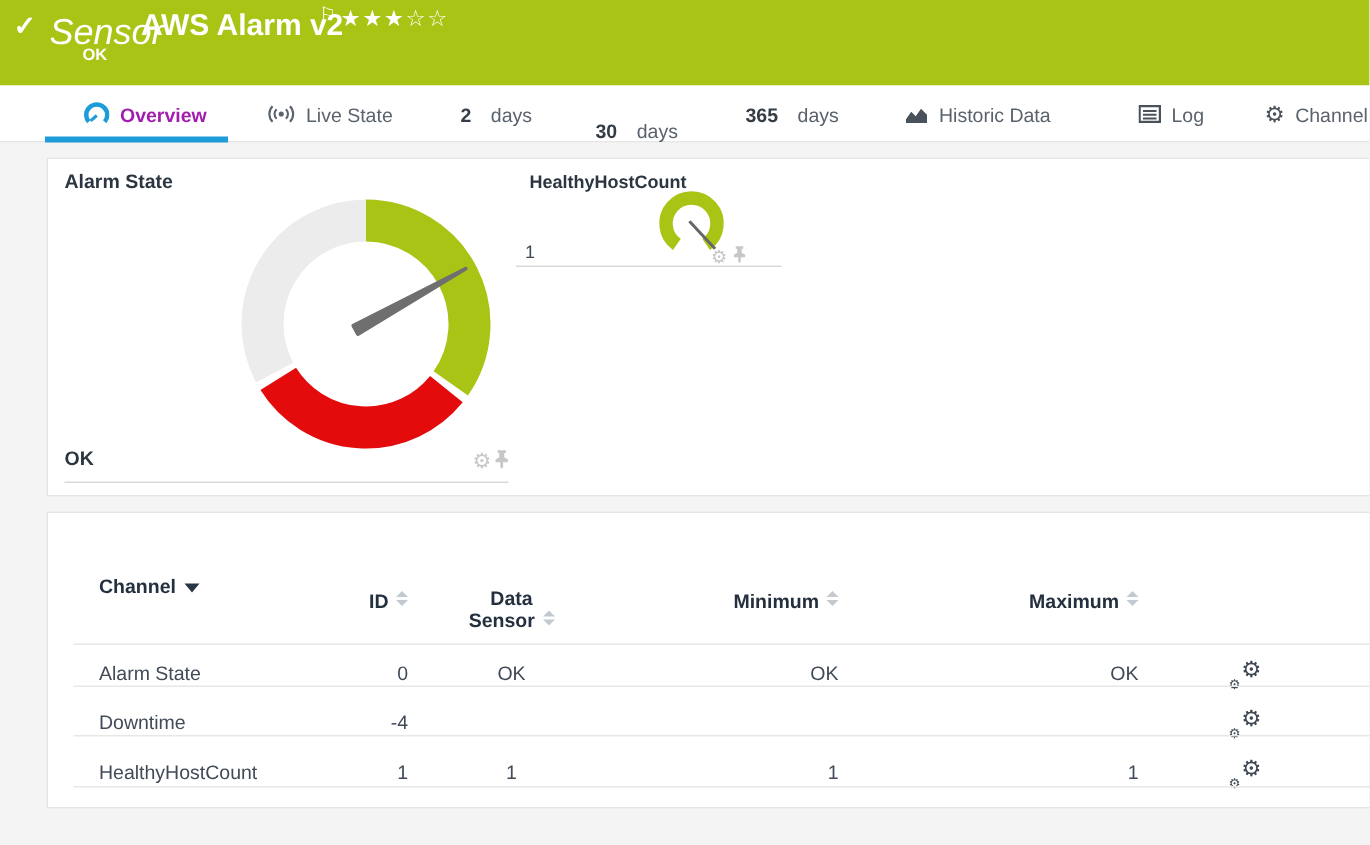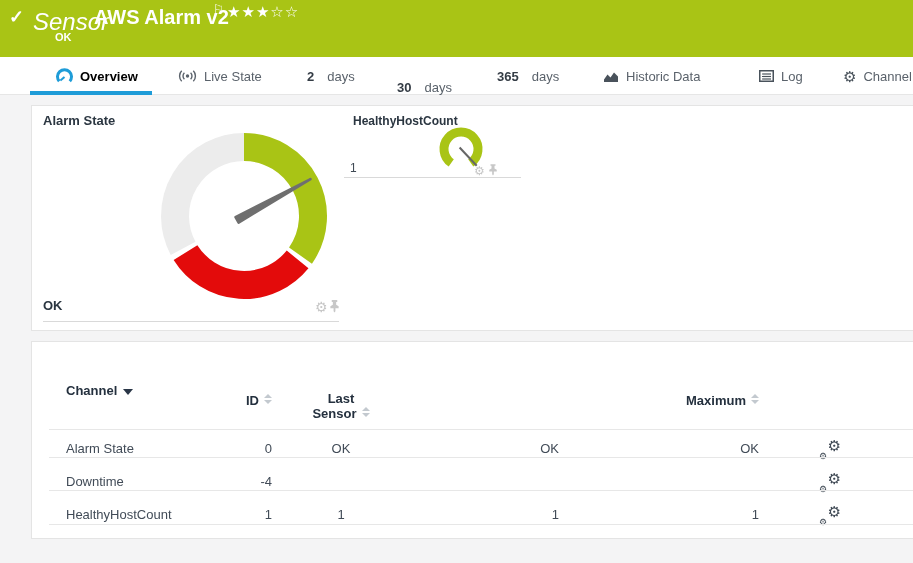--- a/index.html
+++ b/index.html
@@ -18,21 +18,21 @@
   .sensor-name{left:94px;top:6px;font-size:20px;font-weight:bold;}
   .flag-icon{left:213px;top:2px;font-size:12px;}
   .stars{left:227px;top:3px;font-size:15px;letter-spacing:1px;}
   .topbar-status{left:55px;top:31px;font-size:11px;font-weight:bold;}
 
   
   .tabbar{left:0;top:57px;width:913px;height:38px;background:#fff;border-bottom:1px solid #e6e6e6;box-sizing:border-box;}
   .tab{position:absolute;top:0;height:38px;display:flex;align-items:center;gap:7px;
        font-size:13px;color:#5a626b;cursor:pointer;white-space:nowrap;}
   .tab .num{font-weight:bold;color:#343c45;margin-right:6px;}
-  .tab-active{color:#000000;font-weight:bold;}
+  .tab-active{color:#a21caf;font-weight:bold;}
   .tab-underline{left:30px;top:91px;width:122px;height:4px;background:#1e9cd8;}
 
   
   .card{background:#fff;border:1px solid #e4e4e4;box-sizing:border-box;}
   .card1{left:31px;top:105px;width:883px;height:226px;}
   .card2{left:31px;top:341px;width:883px;height:198px;}
 
   .panel-title{font-size:13px;font-weight:bold;color:#2b3641;}
   .panel-status{font-size:13px;font-weight:bold;color:#2b3641;}
   .panel-value{font-size:12px;color:#3f4954;}
@@ -156,22 +156,25 @@
 
 <div class="abs card card2">
 
   <div class="abs th" style="left:34px;top:41px;">
     <span>Channel</span><span class="caret-down"></span>
   </div>
   <div class="abs th right" style="left:140px;top:51px;width:100px;">
     <span>ID</span><span class="sort"><i class="up"></i><i class="down"></i></span>
   </div>
   <div class="abs th center" style="left:239px;top:49px;width:140px;line-height:15px;">
-    <span>Last</span><br>
+    <span>Data</span><br>
     <span>Sensor</span><span class="sort"><i class="up"></i><i class="down"></i></span>
+  </div>
+  <div class="abs th right" style="left:389px;top:51px;width:138px;">
+    <span>Minimum</span><span class="sort"><i class="up"></i><i class="down"></i></span>
   </div>
   <div class="abs th right" style="left:589px;top:51px;width:138px;">
     <span>Maximum</span><span class="sort"><i class="up"></i><i class="down"></i></span>
   </div>
   <div class="abs rule" style="left:17px;top:87px;width:865px;"></div>
 
   <div>
     <span class="abs td" style="left:34px;top:99px;">Alarm State</span>
     <span class="abs td right" style="left:140px;top:99px;width:100px;">0</span>
     <span class="abs td center" style="left:239px;top:99px;width:140px;">OK</span>

